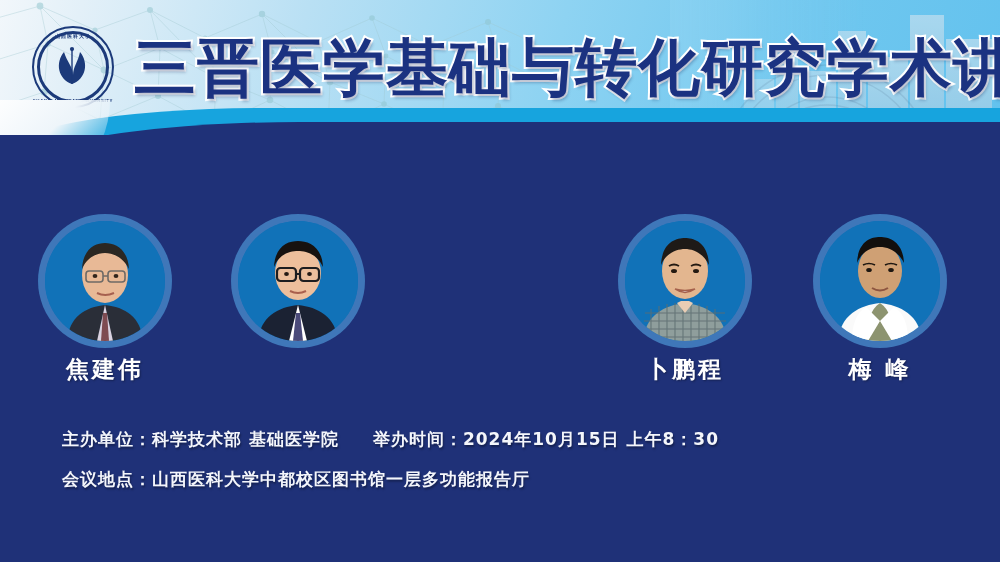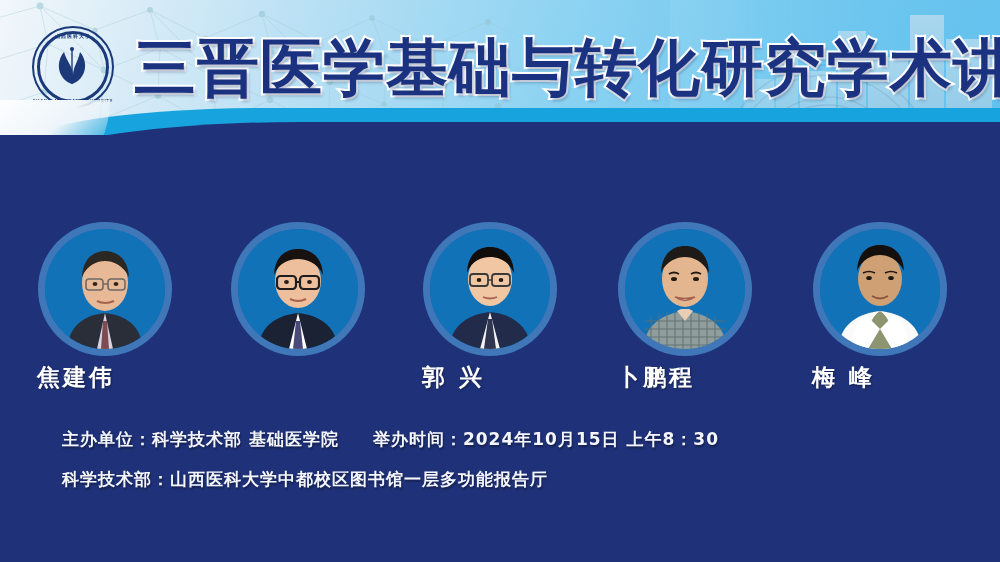--- a/index.html
+++ b/index.html
@@ -86,21 +86,21 @@
     border-bottom-right-radius:120px 110px;
   }
 
   
   .body{position:absolute;left:0;top:135px;width:1000px;height:427px;background:#1f3178;}
 
   .speakers{
     position:absolute;left:0;top:78px;width:1000px;height:190px;
   }
   .sp{
-    position:absolute;top:16px;width:136px;text-align:left;
+    position:absolute;top:8px;width:136px;text-align:center;
   }
   .sp .avatar{
     position:relative;width:120px;height:120px;margin:0 auto;
     border-radius:50%;
     background:#1172b8;
     box-shadow:0 0 0 7px #3f77b9;
     overflow:hidden;
   }
   .sp .face{position:absolute;left:0;top:0;width:100%;height:100%;}
   .sp .name{
@@ -260,39 +260,20 @@
             <rect x="39" y="47" width="19" height="13" rx="3.5" fill="none" stroke="#1d1d1f" stroke-width="2.2"></rect>
             <rect x="62" y="47" width="19" height="13" rx="3.5" fill="none" stroke="#1d1d1f" stroke-width="2.2"></rect>
             <line x1="58" y1="53" x2="62" y2="53" stroke="#1d1d1f" stroke-width="2"></line>
             <ellipse cx="48.5" cy="53" rx="2.4" ry="2" fill="#241a14"></ellipse>
             <ellipse cx="71.5" cy="53" rx="2.4" ry="2" fill="#241a14"></ellipse>
             <path d="M52 70 Q60 74 68 70" stroke="#a9604d" stroke-width="2" fill="none"></path>
           </svg>
         </div>
       </div>
 
-      <div class="sp" style="left:422px">
-        <div class="avatar">
-          <svg class="face" viewBox="0 0 120 120">
-            <rect width="120" height="120" fill="#1172b8"></rect>
-            <path d="M19 120 C21 95, 40 85, 60 83 C80 85, 99 95, 101 120 Z" fill="#222c4a"></path>
-            <path d="M60 83 L50 120 L70 120 Z" fill="#f3f3f3"></path>
-            <path d="M58 90 L62 90 L66 120 L54 120 Z" fill="#303550"></path>
-            <ellipse cx="60" cy="50" rx="22" ry="27" fill="#f0c6a3"></ellipse>
-            <path d="M37 44 C38 23, 50 18, 60 18 C70 18, 83 23, 84 44 C78 31, 68 28, 60 28 C52 28, 42 31, 37 44 Z" fill="#100d0b"></path>
-            <rect x="40" y="45" width="18" height="12" rx="3" fill="none" stroke="#3a3a3c" stroke-width="1.8"></rect>
-            <rect x="62" y="45" width="18" height="12" rx="3" fill="none" stroke="#3a3a3c" stroke-width="1.8"></rect>
-            <line x1="58" y1="51" x2="62" y2="51" stroke="#3a3a3c" stroke-width="1.6"></line>
-            <ellipse cx="49" cy="51" rx="2.3" ry="1.9" fill="#22180f"></ellipse>
-            <ellipse cx="71" cy="51" rx="2.3" ry="1.9" fill="#22180f"></ellipse>
-            <path d="M53 68 Q60 71 67 68" stroke="#ab6450" stroke-width="1.9" fill="none"></path>
-          </svg>
-        </div>
-        <div class="name">郭 兴</div>
-      </div>
 
       <div class="sp" style="left:812px">
         <div class="avatar">
           <svg class="face" viewBox="0 0 120 120">
             <rect width="120" height="120" fill="#1172b8"></rect>
             <path d="M18 120 C20 94, 40 84, 60 82 C80 84, 100 94, 102 120 Z" fill="#fafafa"></path>
             <path d="M60 82 C50 88, 46 104, 46 120 L74 120 C74 104, 70 88, 60 82 Z" fill="#8d9470"></path>
             <path d="M46 86 L60 100 L48 120 L32 120 C32 104, 36 92, 46 86 Z" fill="#ffffff"></path>
             <path d="M74 86 L60 100 L72 120 L88 120 C88 104, 84 92, 74 86 Z" fill="#ffffff"></path>
             <ellipse cx="60" cy="50" rx="22" ry="27" fill="#cfa074"></ellipse>
@@ -340,18 +321,18 @@
         <div class="name">卜鹏程</div>
       </div>
 
     </div>
 
     <div class="info">
       <div class="info-line">
         <span>主办单位：</span><span>科学技术部 基础医学院</span><span class="info-gap"></span><span>举办时间：</span><span>2024年10月15日 上午8：30</span>
       </div>
       <div class="info-line">
-        <span>科学技术部：</span><span>山西医科大学中都校区图书馆一层多功能报告厅</span>
+        <span>会议地点：</span><span>山西医科大学中都校区图书馆一层多功能报告厅</span>
       </div>
     </div>
 
   </div>
 </div>
 
 </body></html>

